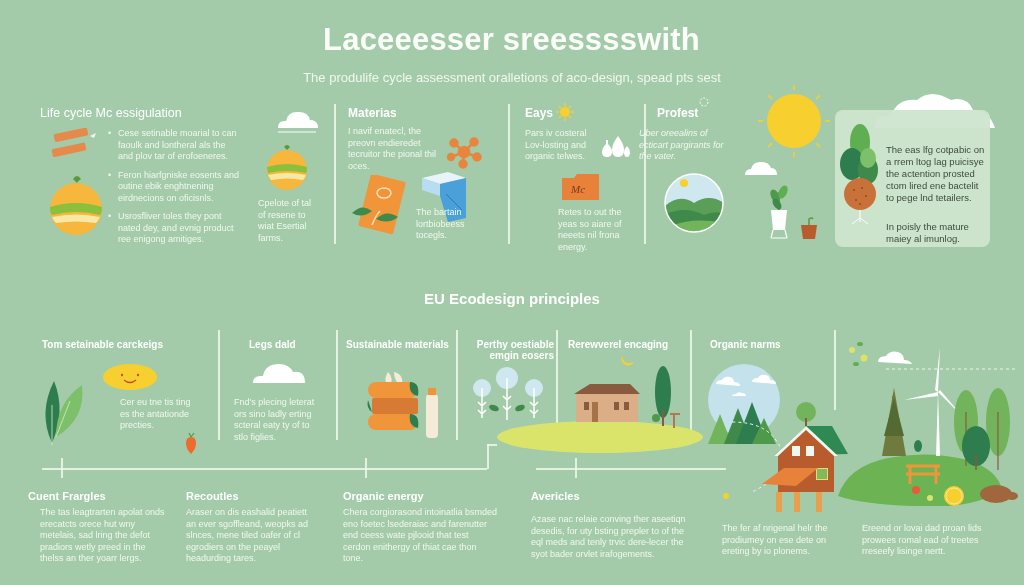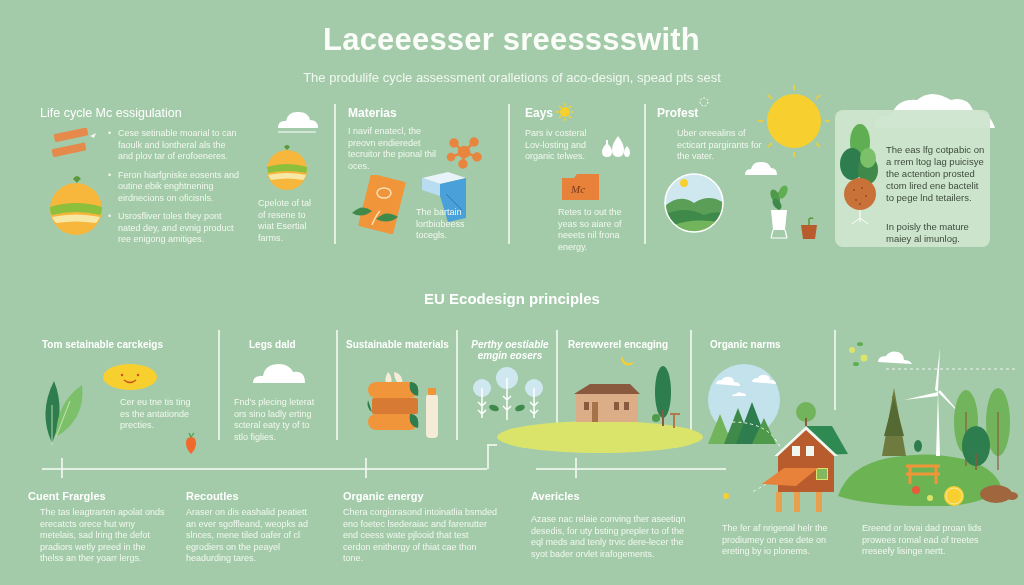--- a/index.html
+++ b/index.html
@@ -134,21 +134,21 @@
   <text x="11" y="21" font-size="11" fill="#7a3a18" font-family="Liberation Serif, serif" font-style="italic">Mc</text>
 </svg>
 <div class="abs t" style="left:558px; top:207px; width:72px;">Retes to out the yeas so aiare of neeets nil frona energy.</div>
 
 <div class="abs vline" style="left:644px; top:104px; height:140px;"></div>
 
 <div class="abs h" style="left:657px; top:106px;">Profest</div>
 <svg class="abs" style="left:697px; top:95px;" width="14" height="14">
   <circle cx="7" cy="7" r="4" fill="none" stroke="#ffffff" stroke-width="1" stroke-dasharray="2 1.5"></circle>
 </svg>
-<div class="abs t" style="left:677px; top:128px; width:85px;">Uber oreealins of ecticart pargirants for the vater.</div>
+<div class="abs t" style="left:639px; top:128px; width:85px;font-style:italic;">Uber oreealins of ecticart pargirants for the vater.</div>
 <svg class="abs" style="left:664px; top:173px;" width="60" height="60">
   <defs>
       <clipPath id="cg">
         <circle cx="30" cy="30" r="29"></circle>
       </clipPath>
     </defs>
   <circle cx="30" cy="30" r="29" fill="#cfe7ef"></circle>
   <g clip-path="url(#cg)">
     <circle cx="20" cy="10" r="4" fill="#f7cf2f"></circle>
     <path d="M0 34 q15 -14 30 -4 q15 -10 30 0 v30 h-60z" fill="#5a9e58"></path>
@@ -246,21 +246,21 @@
   <rect x="4" y="16" width="50" height="16" rx="8" fill="#f0953a"></rect>
   <rect x="8" y="32" width="46" height="16" rx="2" fill="#d77a34"></rect>
   <rect x="4" y="48" width="50" height="16" rx="8" fill="#f0953a"></rect>
   <path d="M46 16 q10 0 8 14 q-10 -2 -8 -14z" fill="#2e7d4f"></path>
   <path d="M46 48 q10 0 8 14 q-10 -2 -8 -14z" fill="#2e7d4f"></path>
   <path d="M4 34 q-2 8 4 12 z" fill="#2e7d4f"></path>
   <rect x="62" y="28" width="12" height="44" rx="4" fill="#f5ecd8"></rect>
   <rect x="64" y="22" width="8" height="7" fill="#f0953a"></rect>
 </svg>
 
-<div class="abs h" style="left:466px; top:339px; font-size:10px; width:88px; text-align:center;font-style:italic;">Perthy oestiable emgin eosers</div>
+<div class="abs h" style="left:466px; top:339px; font-size:10px; width:88px; text-align:right;">Perthy oestiable emgin eosers</div>
 <svg class="abs" style="left:470px; top:366px;" width="80" height="56">
   <circle cx="12" cy="22" r="9" fill="#cfe7ef"></circle>
   <circle cx="37" cy="12" r="11" fill="#cfe7ef"></circle>
   <circle cx="64" cy="22" r="9" fill="#cfe7ef"></circle>
   <g stroke="#ffffff" stroke-width="1.5" fill="none">
     <path d="M12 22 v30 M8 36 l4 4 l4 -4 M8 44 l4 4 l4 -4"></path>
     <path d="M37 12 v42 M33 30 l4 4 l4 -4 M33 40 l4 4 l4 -4"></path>
     <path d="M64 22 v30 M60 36 l4 4 l4 -4 M60 44 l4 4 l4 -4"></path>
   </g>
   <ellipse cx="24" cy="42" rx="5" ry="3" fill="#3f8a4a" transform="rotate(20 24 42)"></ellipse>

